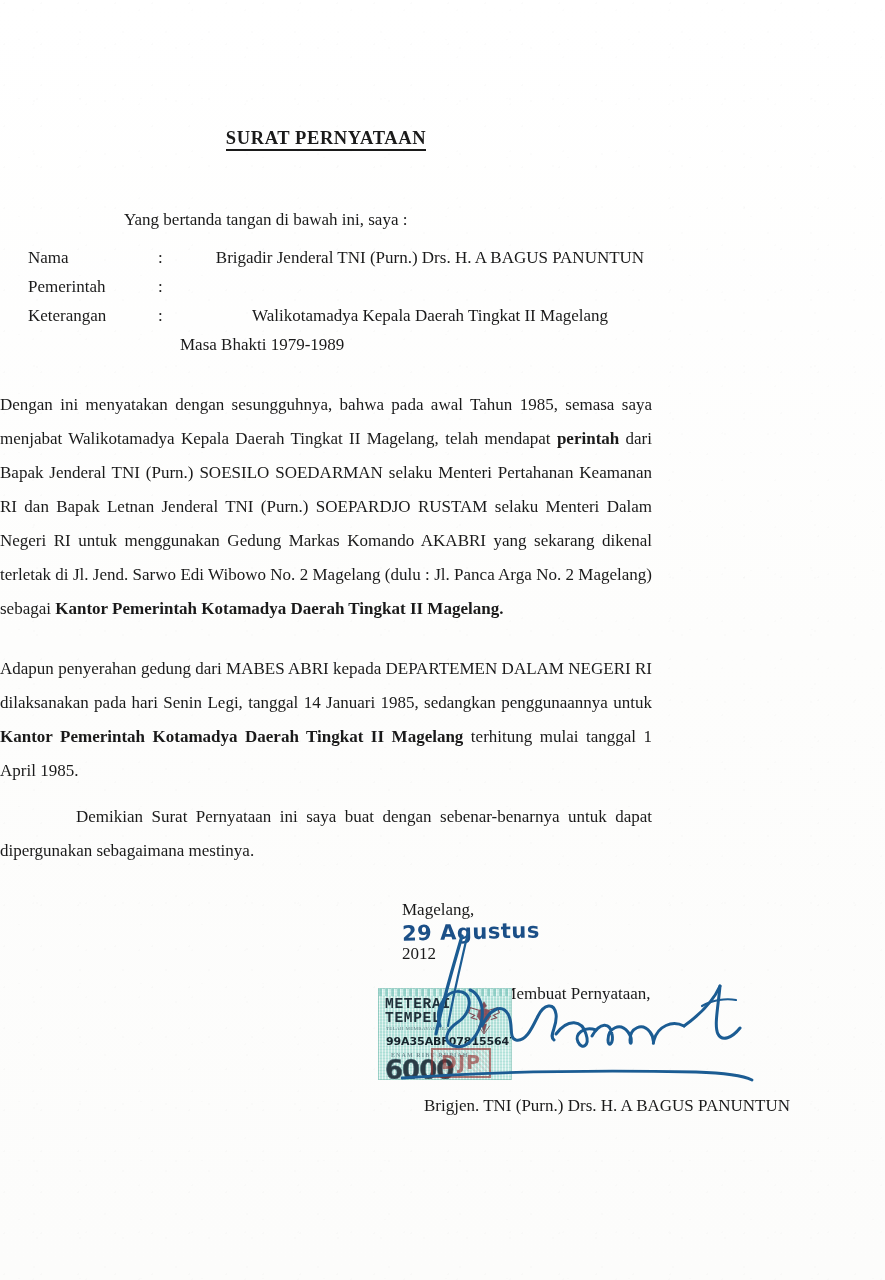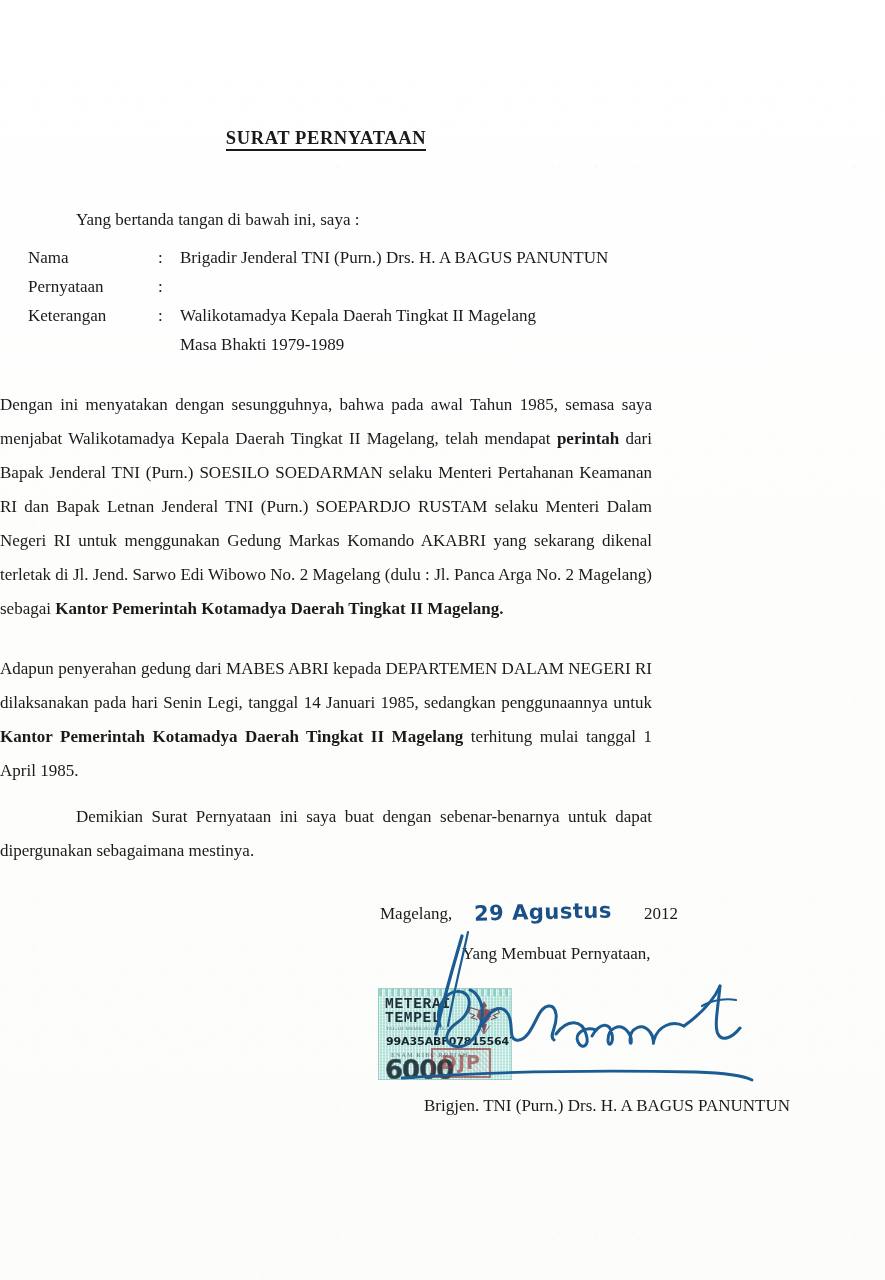--- a/index.html
+++ b/index.html
@@ -52,39 +52,40 @@
   }
 
   
   #opening-line {
     position: absolute;
     left: 0;
     top: 210px;
     width: 652px;
     font-size: 17px;
     text-indent: 76px;
+    padding-left: 48px;
   }
 
   
   #identity-block {
     position: absolute;
     left: 0;
     top: 248px;
     width: 652px;
     font-size: 17px;
     padding-left: 28px;
   }
   .id-row {
     display: flex;
     align-items: baseline;
     margin-bottom: 9px;
   }
   .id-label { width: 130px; flex: 0 0 130px; }
   .id-colon { width: 22px; flex: 0 0 22px; }
-  .id-value { flex: 1 1 auto; }
+  .id-value { flex: 1 1 auto; text-align: center; }
   .id-continued {
     margin-left: 152px;
     margin-bottom: 9px;
   }
 
   
   .body-para {
     position: absolute;
     left: 0;
     width: 652px;
@@ -103,20 +104,21 @@
     position: absolute;
     left: 380px;
     top: 900px;
     width: 400px;
     font-size: 17px;
   }
   #date-line {
     display: flex;
     align-items: baseline;
     white-space: pre;
+    flex-direction: column;
   }
   #date-city { }
   #handwritten-date {
     font-family: "DejaVu Sans", sans-serif;
     font-size: 21px;
     font-weight: bold;
     color: #1b4f87;
     letter-spacing: 0.5px;
     margin: 0 22px 0 22px;
     transform: rotate(-1.4deg);
@@ -265,21 +267,21 @@
 
   <div id="identity-block">
 
     <div class="id-row">
       <div class="id-label">Nama</div>
       <div class="id-colon">:</div>
       <div class="id-value">Brigadir Jenderal TNI (Purn.) Drs. H. A BAGUS PANUNTUN</div>
     </div>
 
     <div class="id-row">
-      <div class="id-label">Pernyataan</div>
+      <div class="id-label">Pemerintah</div>
       <div class="id-colon">:</div>
     </div>
 
     <div class="id-row">
       <div class="id-label">Keterangan</div>
       <div class="id-colon">:</div>
       <div class="id-value">Walikotamadya Kepala Daerah Tingkat II Magelang</div>
     </div>
 
     <div class="id-continued">Masa Bhakti 1979-1989</div>

